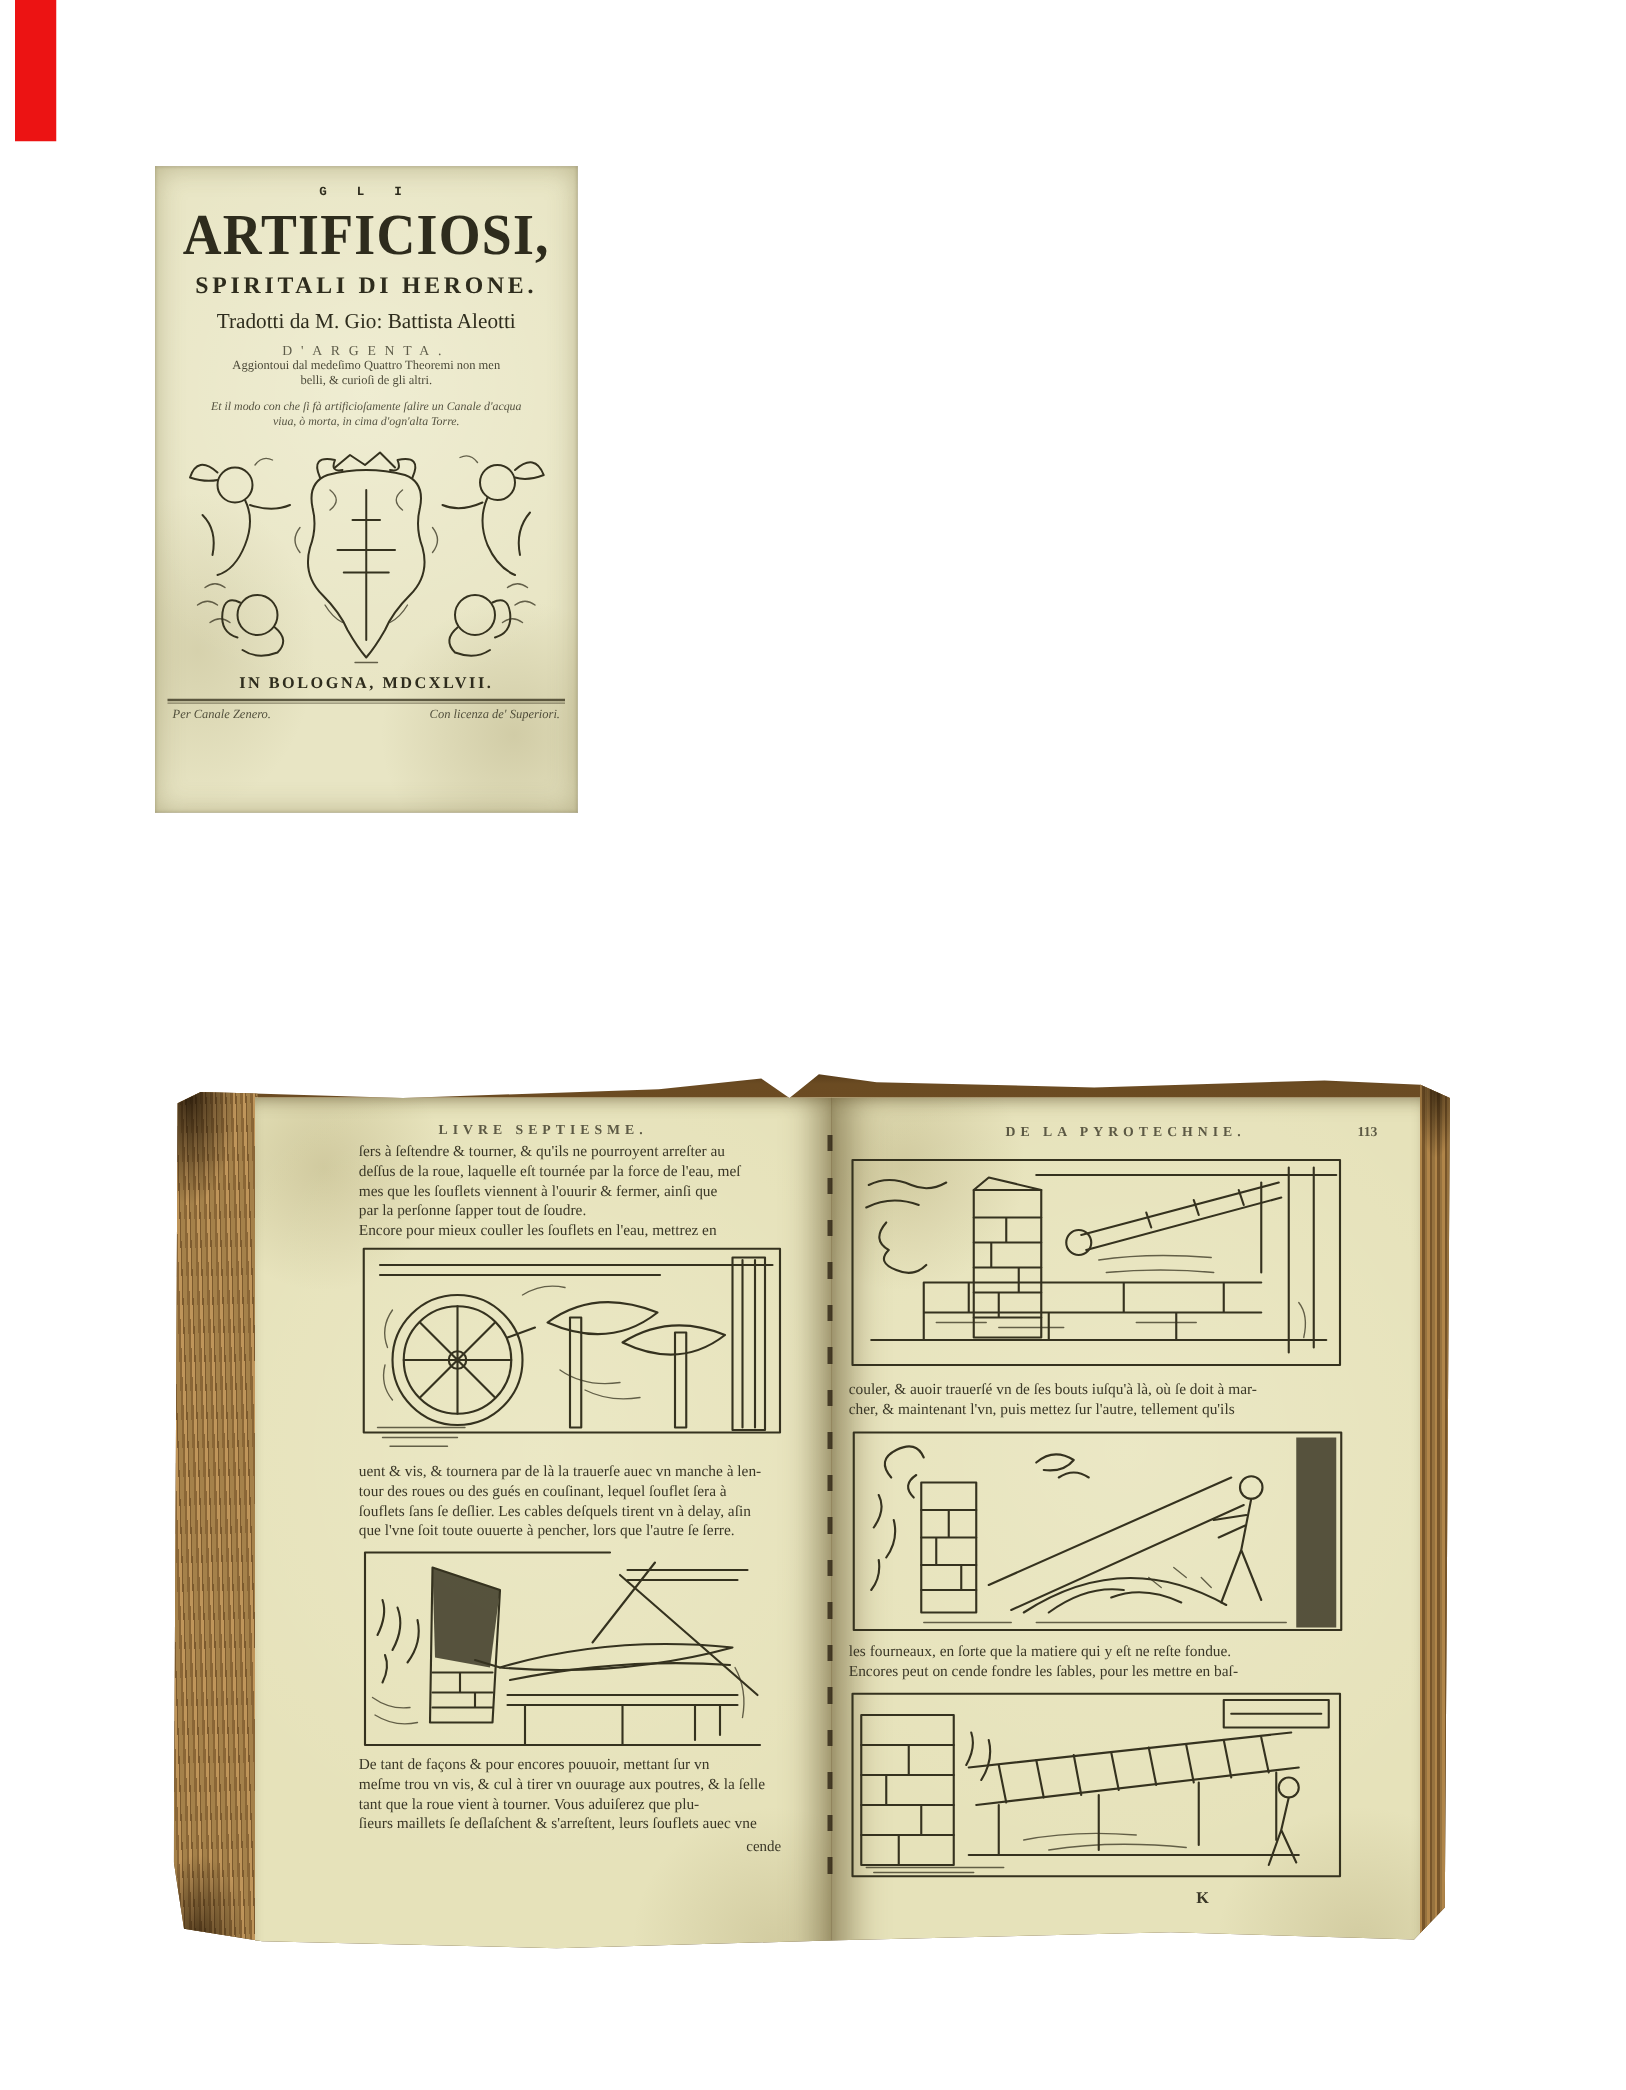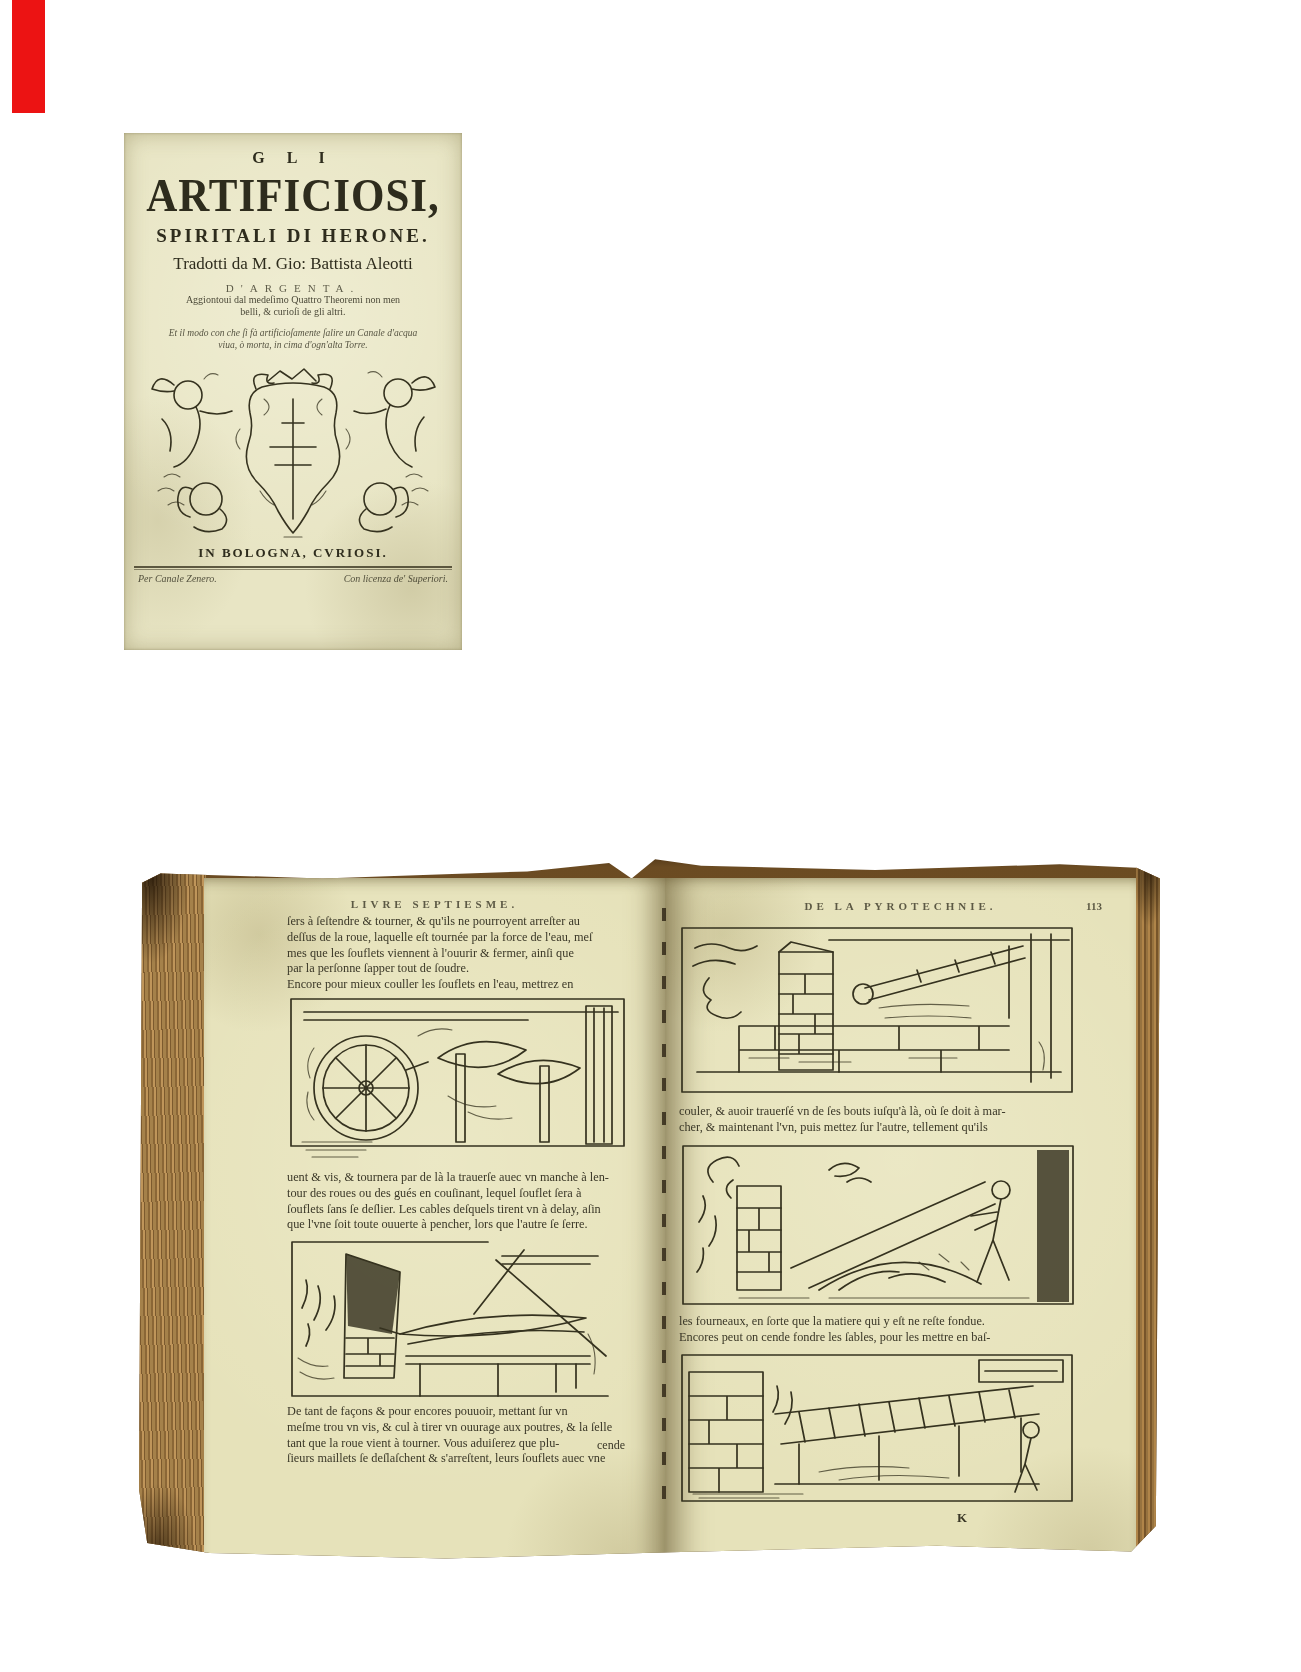--- a/index.html
+++ b/index.html
@@ -12,21 +12,21 @@
   
   .title-page{position:absolute;left:124px;top:133px;width:338px;height:517px;
     background:
       radial-gradient(120% 80% at 50% 35%, rgba(255,255,242,.30), rgba(255,255,242,0) 60%),
       radial-gradient(45% 30% at 85% 88%, rgba(150,140,90,.28), rgba(150,140,90,0) 70%),
       radial-gradient(40% 35% at 10% 75%, rgba(150,140,90,.22), rgba(150,140,90,0) 70%),
       #e8e5c4;
     box-shadow: inset 0 0 22px rgba(110,100,50,.38), inset 0 0 3px rgba(90,80,40,.4);
     color:#2e2c1d; text-align:center; overflow:hidden;}
   .tp-inner{padding-top:16px;}
-  .tp-kicker{font-size:16px;letter-spacing:9px;font-weight:bold;filter:blur(.3px);}
+  .tp-kicker{font-size:10px;letter-spacing:9px;font-weight:bold;filter:blur(.3px);font-family:Liberation Mono, monospace;}
   .tp-title{font-size:43px;line-height:46px;font-weight:bold;letter-spacing:1px;
             margin-top:6px;filter:blur(.35px);transform:scaleY(1.08);}
   .tp-sub1{font-size:23px;font-weight:bold;letter-spacing:4px;margin-top:8px;filter:blur(.35px);}
   .tp-sub2{font-size:19px;font-weight:bold;letter-spacing:3px;margin-top:6px;filter:blur(.35px);}
   .tp-transl{font-size:17px;margin-top:7px;filter:blur(.4px);}
   .tp-place{font-size:11px;letter-spacing:7px;margin-top:8px;opacity:.75;filter:blur(.5px);}
   .tp-note{font-size:10px;line-height:12px;margin-top:0;opacity:.85;filter:blur(.5px);}
   .tp-italic{font-size:9.5px;line-height:11.5px;font-style:italic;margin-top:10px;opacity:.8;filter:blur(.55px);}
   .tp-emblem{margin:8px auto 0 auto;width:298px;height:182px;}
   .tp-imprint{font-size:13px;letter-spacing:2px;font-weight:bold;margin-top:4px;filter:blur(.45px);}
@@ -137,21 +137,21 @@
           <path d="M262,118 q8,-6 16,0 M268,132 q8,-6 16,0 M258,146 q8,-6 16,0"></path>
           <path d="M120,40 q10,8 0,16 M178,40 q-10,8 0,16"></path>
           <path d="M116,132 q6,10 14,14 M182,132 q-6,10 -14,14"></path>
           <path d="M96,70 q-8,10 0,20 M202,70 q8,10 0,20"></path>
           <path d="M60,20 q6,-8 14,-4 M238,18 q-6,-8 -14,-4"></path>
           <path d="M140,178 h18"></path>
         </g>
       </svg>
     </div>
 
-    <div class="tp-imprint">IN BOLOGNA, CVRIOSI.</div>
+    <div class="tp-imprint">IN BOLOGNA, MDCXLVII.</div>
     <div class="tp-rule"></div>
     <div class="tp-foot">
       <span>Per Canale Zenero.</span>
       <span>Con licenza de' Superiori.</span>
     </div>
   </div>
 </div>
 
 <div class="book">
   <div class="edge-left"></div>
@@ -231,21 +231,21 @@
         </g>
       </svg>
     </div>
 
     <div class="para" style="left:83px;top:526px;width:352px;">
         <div class="tl">De tant de façons &amp; pour encores pouuoir, mettant ſur vn</div>
         <div class="tl">meſme trou vn vis, &amp; cul à tirer vn ouurage aux poutres, &amp; la ſelle</div>
         <div class="tl">tant que la roue vient à tourner.   Vous aduiſerez que plu-</div>
         <div class="tl">ſieurs maillets ſe deſlaſchent &amp; s'arreſtent, leurs ſouflets auec vne</div>
       </div>
-    <div class="catchword" style="right:40px;top:560px;">cende</div>
+    <div class="catchword" style="right:40px;top:592px;">cende</div>
   </div>
 
   <div class="page page-right">
     <div class="runhead" style="top:22px;">DE LA PYROTECHNIE.</div>
     <div class="folio" style="top:22px;">113</div>
 
     <div class="cut" style="left:14px;top:44px;">
       <svg width="398" height="178" viewBox="0 0 398 178">
         <g class="wc" stroke-width="1.7">
           <rect x="3" y="6" width="390" height="164"></rect>

